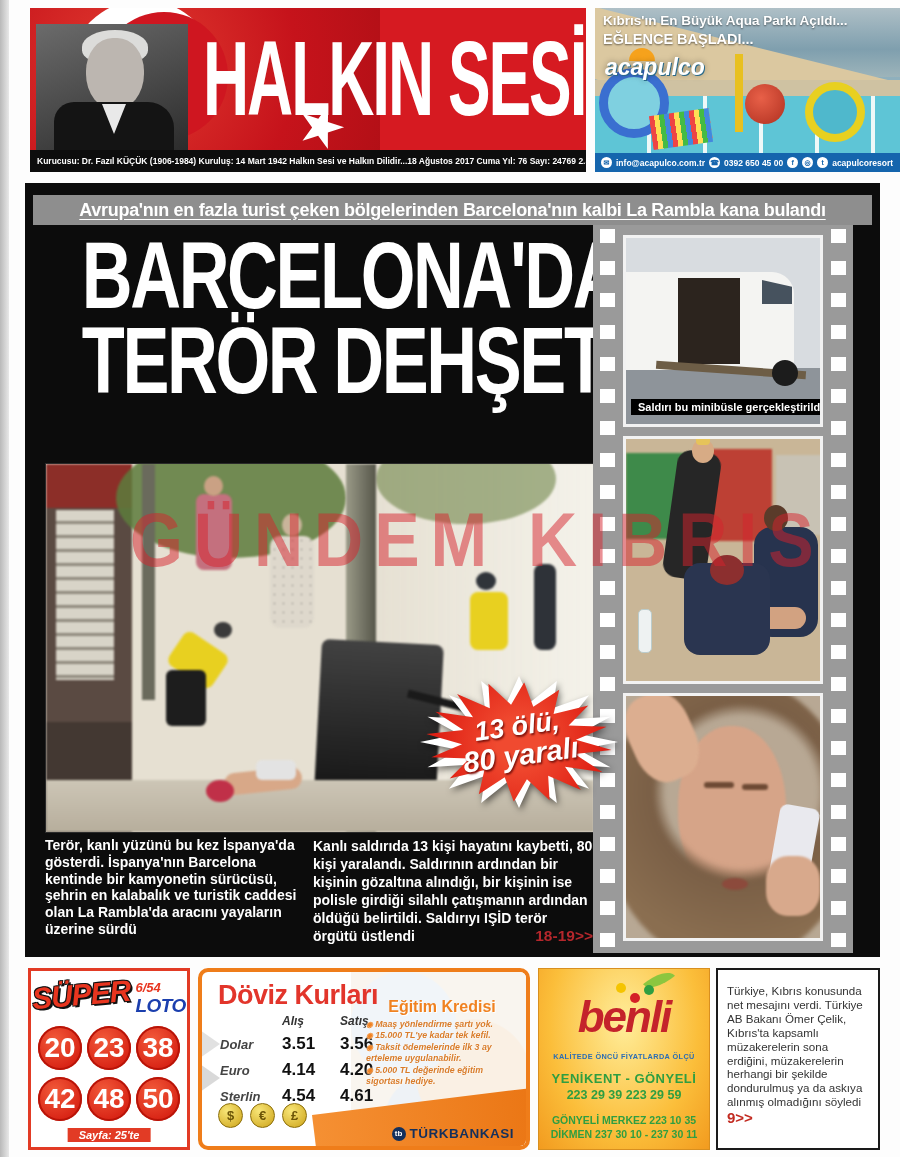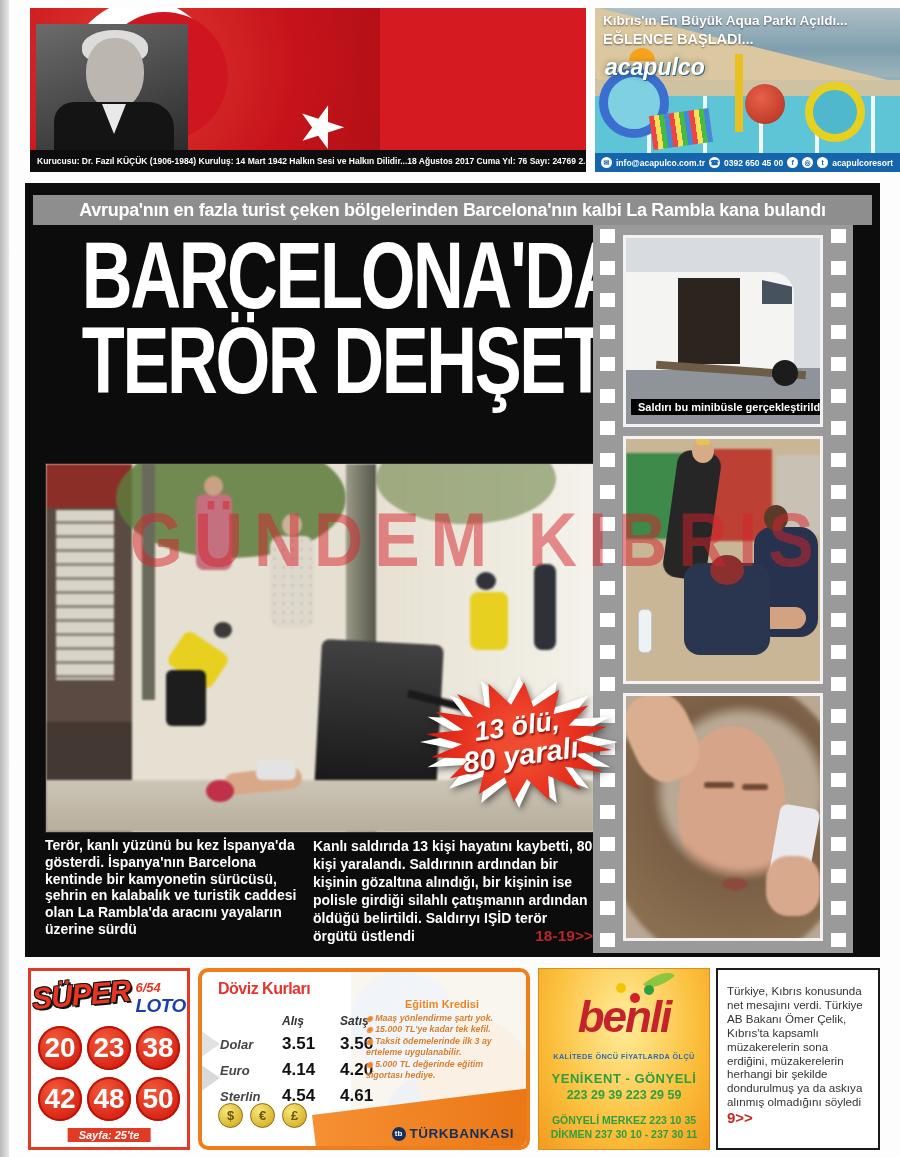--- a/index.html
+++ b/index.html
@@ -50,21 +50,21 @@
       text-shadow:1px 1px 0 #2a6a8a,0 0 6px rgba(0,0,0,.4);}
   .ta-sun{left:34px;top:40px;width:26px;height:13px;border-radius:13px 13px 0 0;background:#f6a21c;}
   .ta-bar{left:0;bottom:0;width:100%;height:19px;background:#1565ad;color:#fff;display:flex;
       align-items:center;gap:4px;padding:0 6px;box-sizing:border-box;font-size:8.5px;font-weight:bold;white-space:nowrap;}
   .ico{display:inline-flex;align-items:center;justify-content:center;width:11px;height:11px;border-radius:50%;
       background:#fff;color:#1565ad;font-size:7px;font-weight:bold;flex:0 0 auto;}
 
   
   .mainbox{left:25px;top:183px;width:855px;height:774px;background:#0c0c0c;}
   .banner{left:8px;top:12px;width:839px;height:30px;background:#8e8e8e;display:flex;align-items:center;justify-content:center;}
-  .banner span{color:#fff;font-weight:800;font-size:18px;letter-spacing:-.3px;
+  .banner span{color:#fff;font-weight:800;font-size:18px;letter-spacing:-.3px;text-decoration:underline;
       text-underline-offset:3px;white-space:nowrap;}
   .headline{left:0;top:50px;width:568px;text-align:center;color:#fff;}
   .headline div{font-size:88px;font-weight:800;letter-spacing:-3px;line-height:.97;white-space:nowrap;
       transform:scaleX(.8) scaleY(1.08);transform-origin:50% 50%;}
 
   
   .photo{left:20px;top:280px;width:548px;height:368px;background:#e6e0d2;overflow:hidden;border:1px solid #2a2a2a;}
   .ph > div{position:absolute;filter:blur(1px);}
   .ph-wash{right:0;top:0;width:42%;height:100%;background:linear-gradient(90deg,rgba(244,242,234,0),#f4f2ea);filter:blur(0);}
   .ph-kiosk{left:0;top:0;width:86px;height:100%;background:linear-gradient(180deg,#8c2e28 0 12%,#5a4a42 12% 70%,#433832 70% 100%);}
@@ -168,31 +168,31 @@
       box-sizing:border-box;overflow:hidden;}
   .dv-right{right:0;top:0;width:54%;height:100%;
       background:radial-gradient(circle at 30% 30%,#dfe8f2 0 30%,transparent 31%),
                  radial-gradient(circle at 70% 60%,#f3ddc3 0 35%,transparent 36%),
                  radial-gradient(circle at 45% 85%,#d9e2ea 0 25%,transparent 26%),#f2e9dc;}
   .dv-right::after{content:"";position:absolute;inset:0;background:rgba(255,255,255,.55);}
   .dv-chev{left:-2px;top:58px;width:0;height:0;border-top:14px solid transparent;border-bottom:14px solid transparent;
       border-left:20px solid #d9d9d9;opacity:.8;}
   .dv-chev2{left:-2px;top:92px;width:0;height:0;border-top:14px solid transparent;border-bottom:14px solid transparent;
       border-left:20px solid #cfcfcf;opacity:.8;}
-  .dv-title{left:16px;top:8px;font-size:16px;font-weight:800;color:#e2352b;letter-spacing:-.5px;}
+  .dv-title{left:16px;top:8px;font-size:27px;font-weight:800;color:#e2352b;letter-spacing:-.5px;}
   .dv-table{left:18px;top:42px;display:grid;grid-template-columns:62px 58px 58px;row-gap:6px;align-items:center;}
   .dv-h{font-size:12px;font-style:italic;color:#333;font-weight:bold;}
   .dv-n{font-size:13px;font-style:italic;color:#444;font-weight:bold;}
   .dv-v{font-size:17px;font-weight:800;color:#111;}
   .coins{left:16px;bottom:18px;display:flex;gap:7px;}
   .coin{width:23px;height:23px;border-radius:50%;display:flex;align-items:center;justify-content:center;
       background:radial-gradient(circle at 35% 30%,#f8e678,#cda318);border:1px solid #8a6d08;
       color:#6b5407;font-size:13px;font-weight:800;}
   .credit{right:8px;top:26px;width:152px;z-index:2;}
-  .credit-title{font-size:11px;font-weight:800;color:#f08221;text-align:center;text-shadow:1px 1px 0 #fff;margin-bottom:3px;}
+  .credit-title{font-size:16px;font-weight:800;color:#f08221;text-align:center;text-shadow:1px 1px 0 #fff;margin-bottom:3px;}
   .credit-item{font-size:8.8px;font-weight:bold;font-style:italic;color:#d97c2a;line-height:1.3;text-shadow:0 0 2px #fff;}
   .credit-item::before{content:"◉ ";color:#f08221;font-size:8px;}
   .dv-wedge{right:-30px;bottom:-34px;width:240px;height:80px;background:linear-gradient(90deg,#f59033,#ea7412);
       transform:rotate(-7deg);z-index:1;}
   .bank{right:12px;bottom:5px;z-index:3;display:flex;align-items:center;gap:4px;}
   .bank-ico{width:14px;height:14px;border-radius:50%;background:#14305c;color:#fff;font-size:8px;font-weight:bold;
       display:flex;align-items:center;justify-content:center;}
   .bank-name{font-size:13.5px;font-weight:800;color:#14305c;letter-spacing:.5px;}
 
   .benli{left:538px;top:968px;width:172px;height:182px;box-sizing:border-box;text-align:center;overflow:hidden;
@@ -227,20 +227,23 @@
     <div class="abs flag-shade"></div>
     <div class="abs crescent-big"></div>
     <div class="abs crescent-cut"></div>
     <div class="abs flag-star"></div>
     <div class="abs portrait">
       <div class="abs p-bg"></div>
       <div class="abs p-hair"></div>
       <div class="abs p-head"></div>
       <div class="abs p-suit"></div>
       <div class="abs p-shirt"></div>
+    </div>
+    <div class="abs mast-title">
+      <span>HALKIN SESİ</span>
     </div>
   </div>
   <div class="abs mast-info">
     <span>Kurucusu: Dr. Fazıl KÜÇÜK (1906-1984) Kuruluş: 14 Mart 1942 Halkın Sesi ve Halkın Dilidir...</span>
     <span>18 Ağustos 2017  Cuma  Yıl: 76   Sayı: 24769   2.50 TL (KDV DAHİL)</span>
   </div>
 
   <div class="abs topad">
     <div class="abs ta-sea"></div>
     <div class="abs ta-beach"></div>

